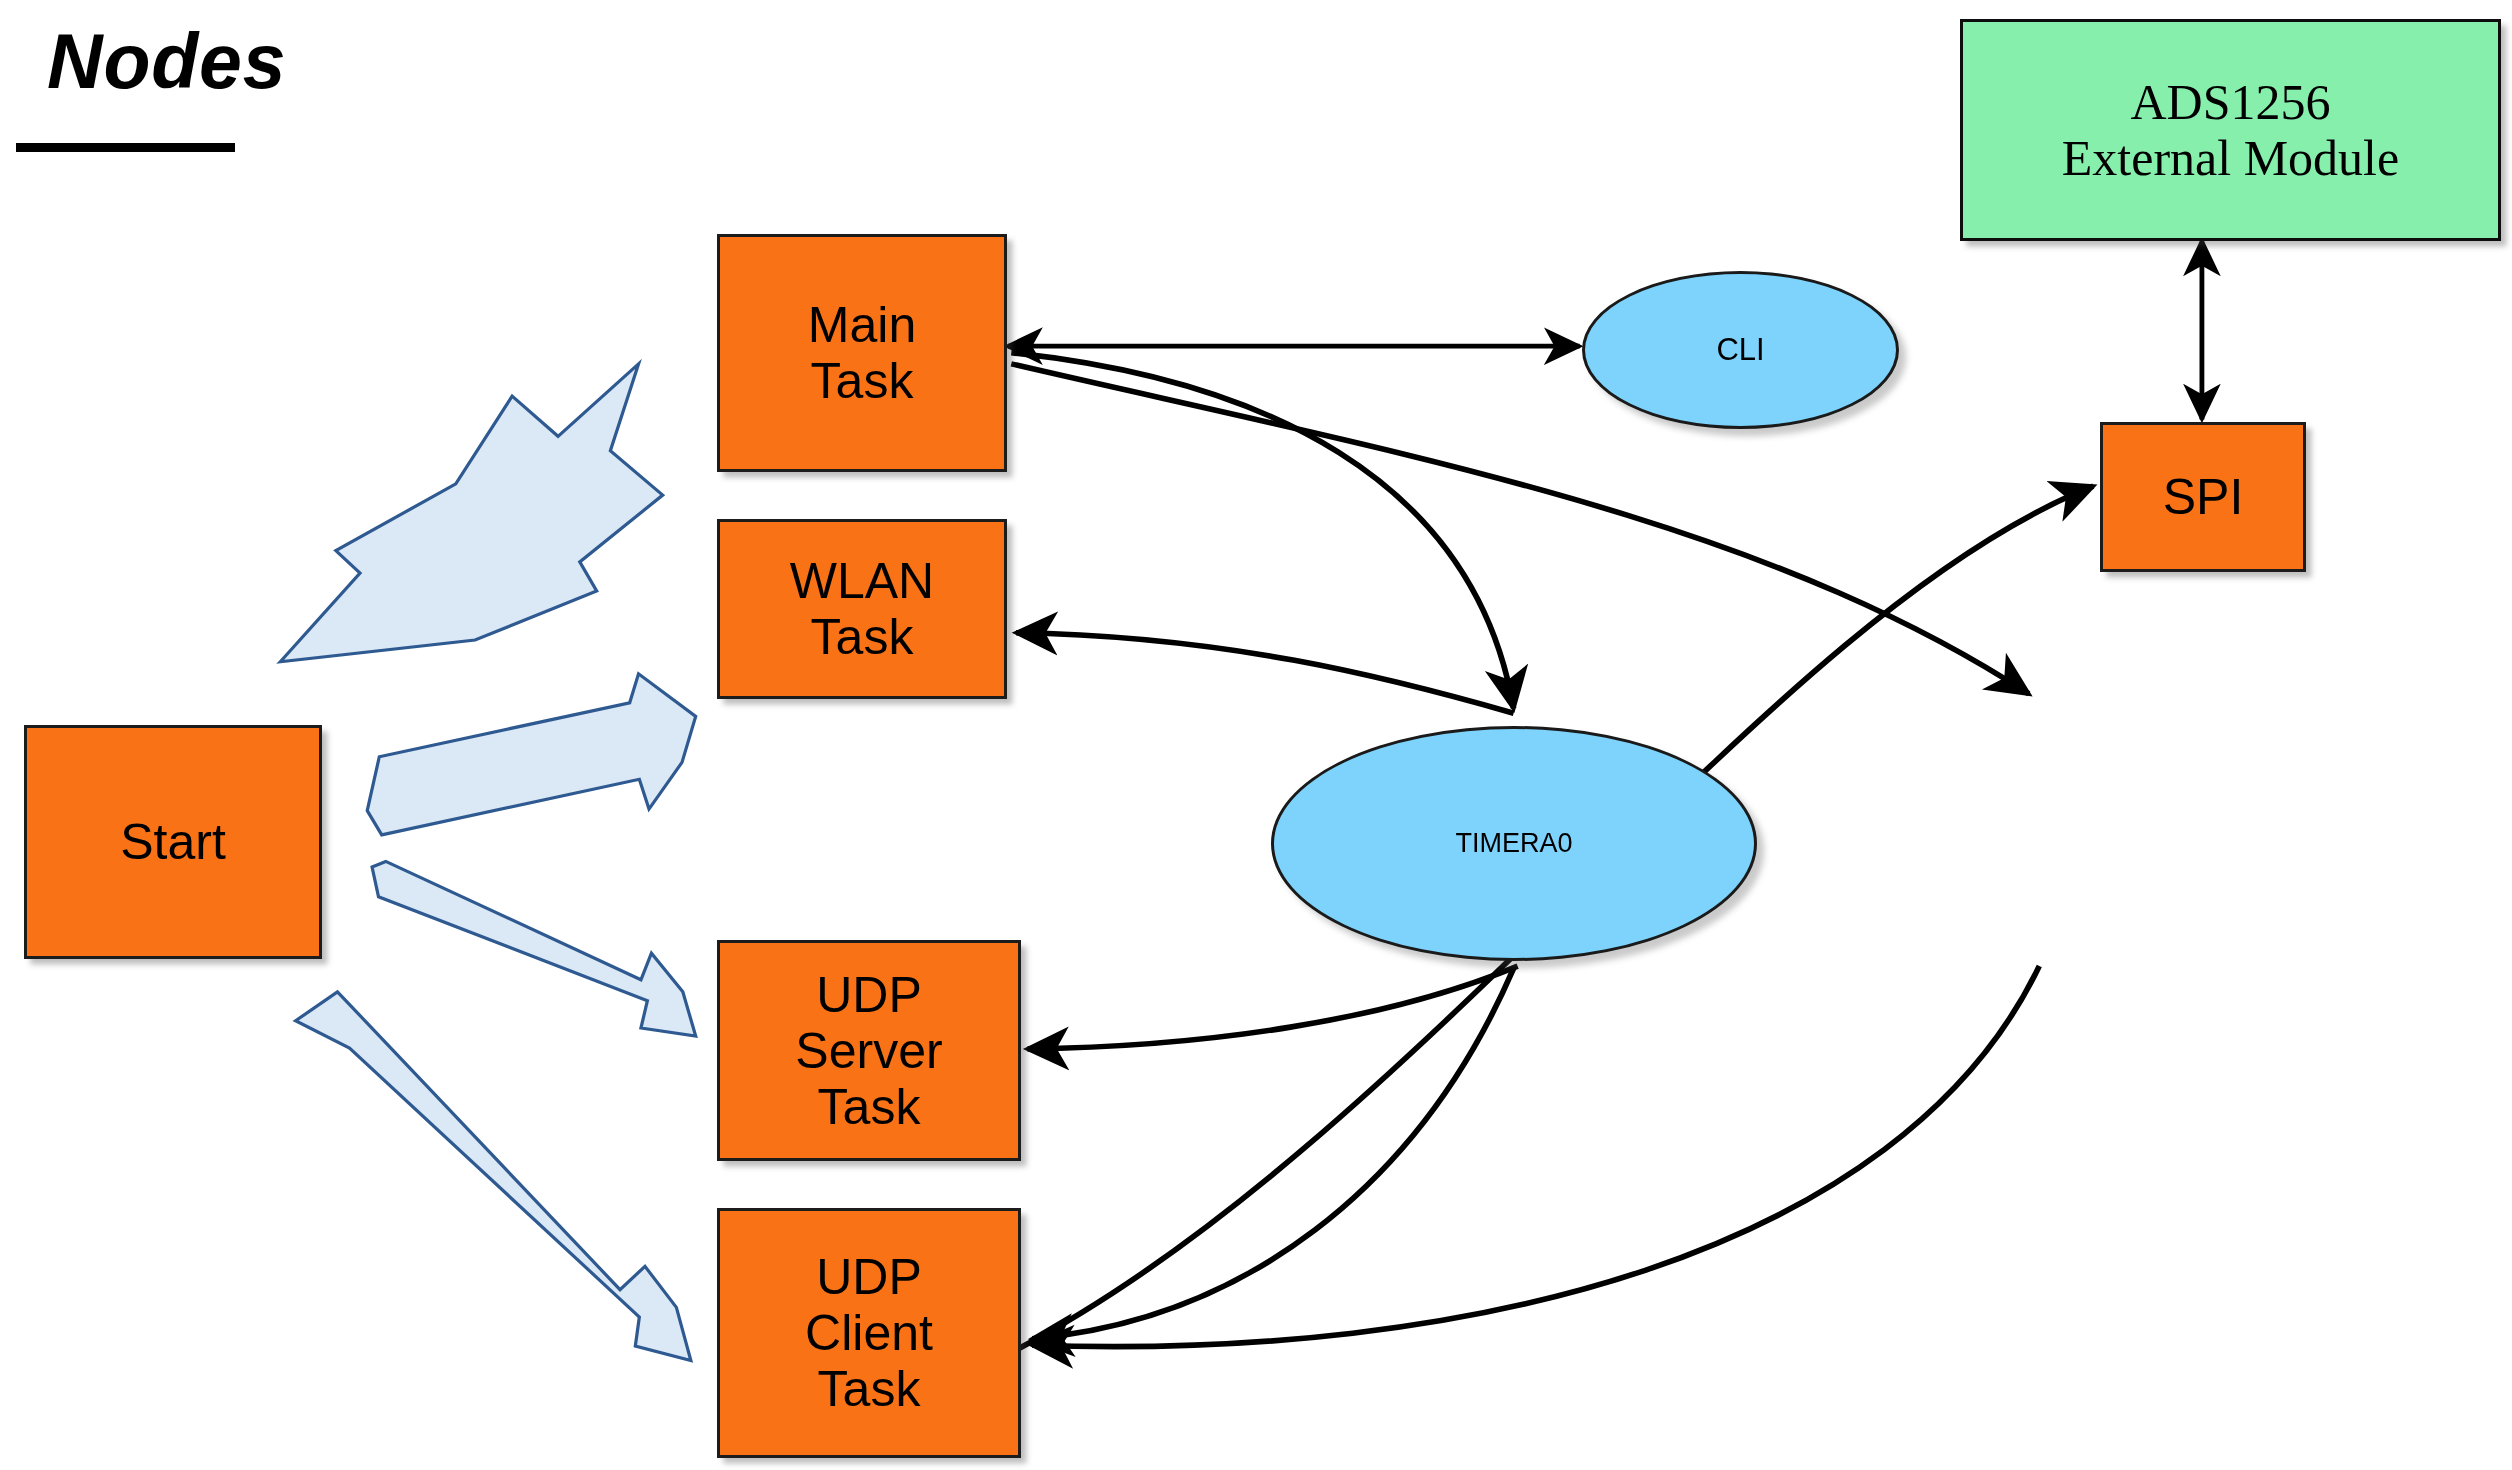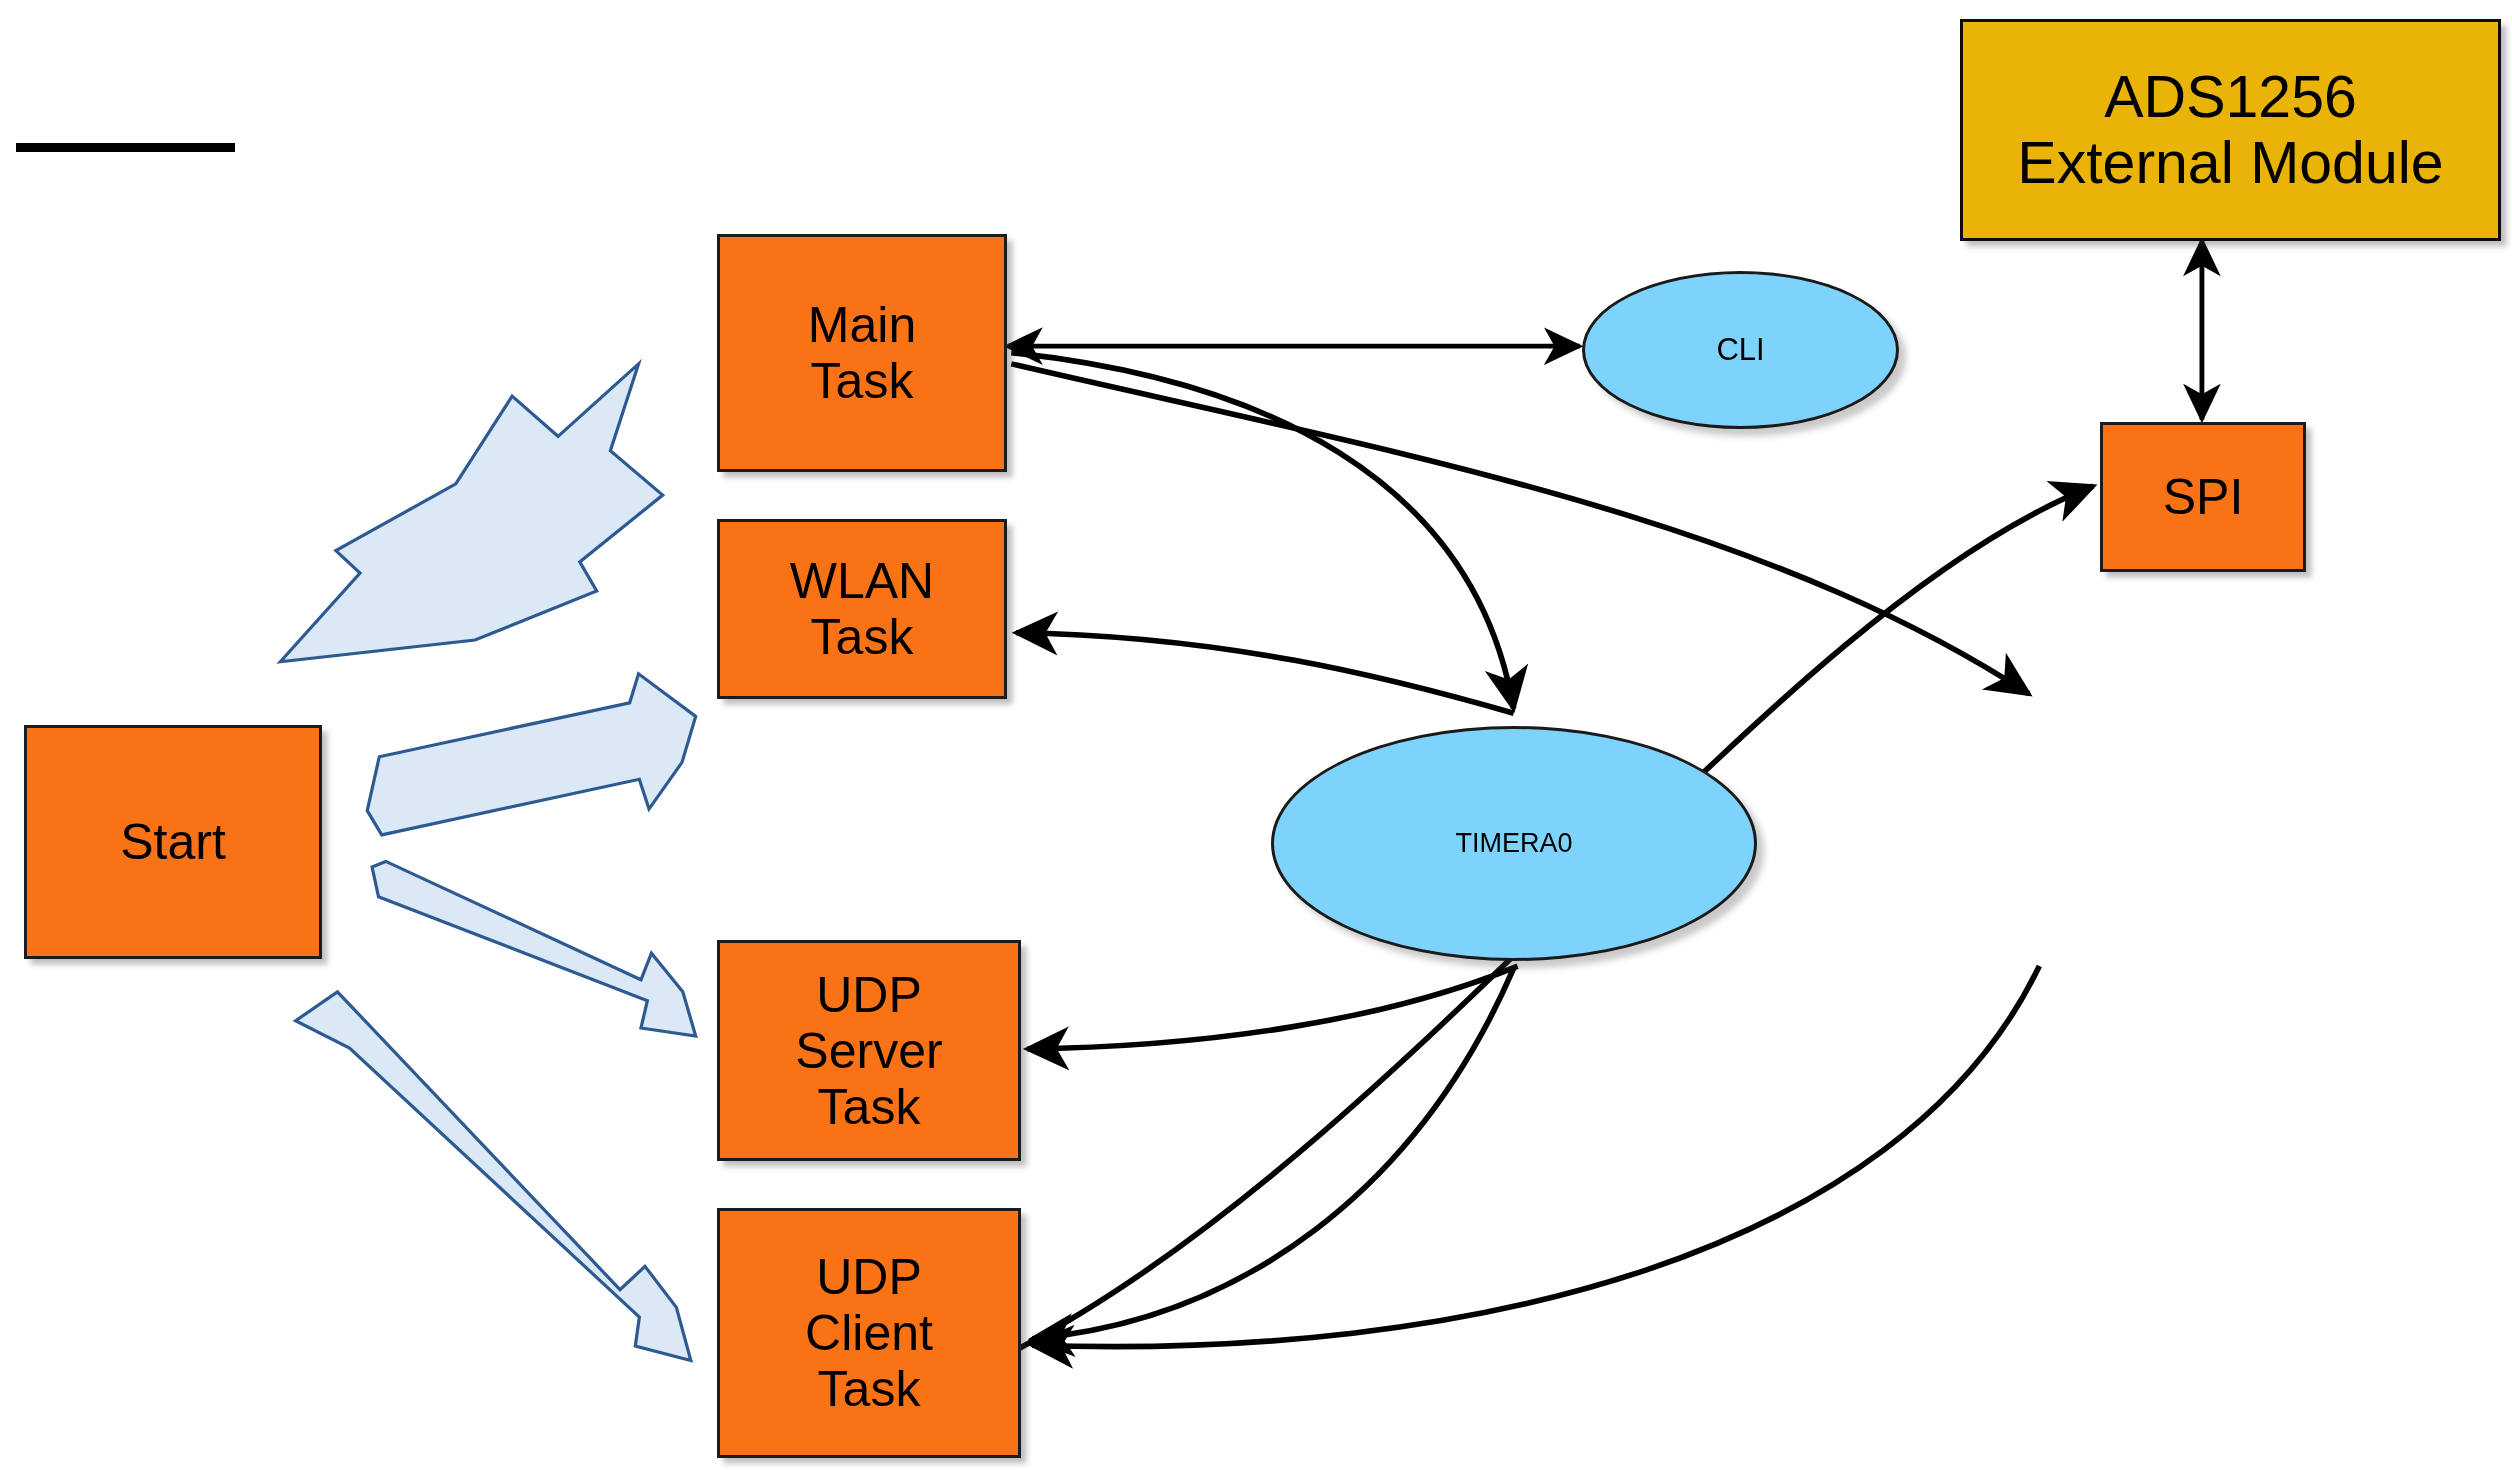--- a/index.html
+++ b/index.html
@@ -53,23 +53,24 @@
     line-height: 1.12;
     white-space: pre-line;
   }
   .rect {
     border: 3.2px solid #1c1c1c;
     background: #f97316;
     box-shadow: 6.4px 6.4px 5.6px rgba(70,70,70,0.35);
     font-size: 50px;
   }
   .rect.green {
-    background: #eab308;
+    background: #86efac;
     border: 3.2px solid #0d0d0d;
-    font-size: 59px;
+    font-size: 50px;
+    font-family: Liberation Serif, serif;
   }
   .ellipse {
     border: 3.2px solid #1a1a1a;
     background: #7dd3fc;
     border-radius: 50%;
     box-shadow: 7.2px 7.2px 6.4px rgba(80,80,80,0.30);
     font-size: 27px;
   }
   .ellipse.cli {
     font-size: 31px;
@@ -151,20 +152,21 @@
 
     <path class="conn" d="M 1885,1200 C 1720,1268 1500,1300 1276,1303" marker-end="url(#ah)"></path>
 
     <path class="conn" d="M 1880,1203 C 1760,1480 1540,1640 1282,1663" marker-end="url(#ah)"></path>
 
     <path class="conn" d="M 2533,1200 C 2360,1560 1820,1690 1282,1671" marker-end="url(#ah)"></path>
 
     <path class="conn" d="M 1256,1680 C 1760,1420 2200,760 2600,604" marker-end="url(#ah)"></path>
   </svg>
 
+  <div id="title">Nodes</div>
   <div id="title-rule"></div>
 
   <div class="node rect" style="left:24px; top:725px; width:298px; height:234px;text-align:right;">Start</div>
 
   <div class="node rect" style="left:717px; top:234px; width:290px; height:238px;">Main
 Task</div>
 
   <div class="node rect" style="left:717px; top:519px; width:290px; height:180px;">WLAN
 Task</div>
 

